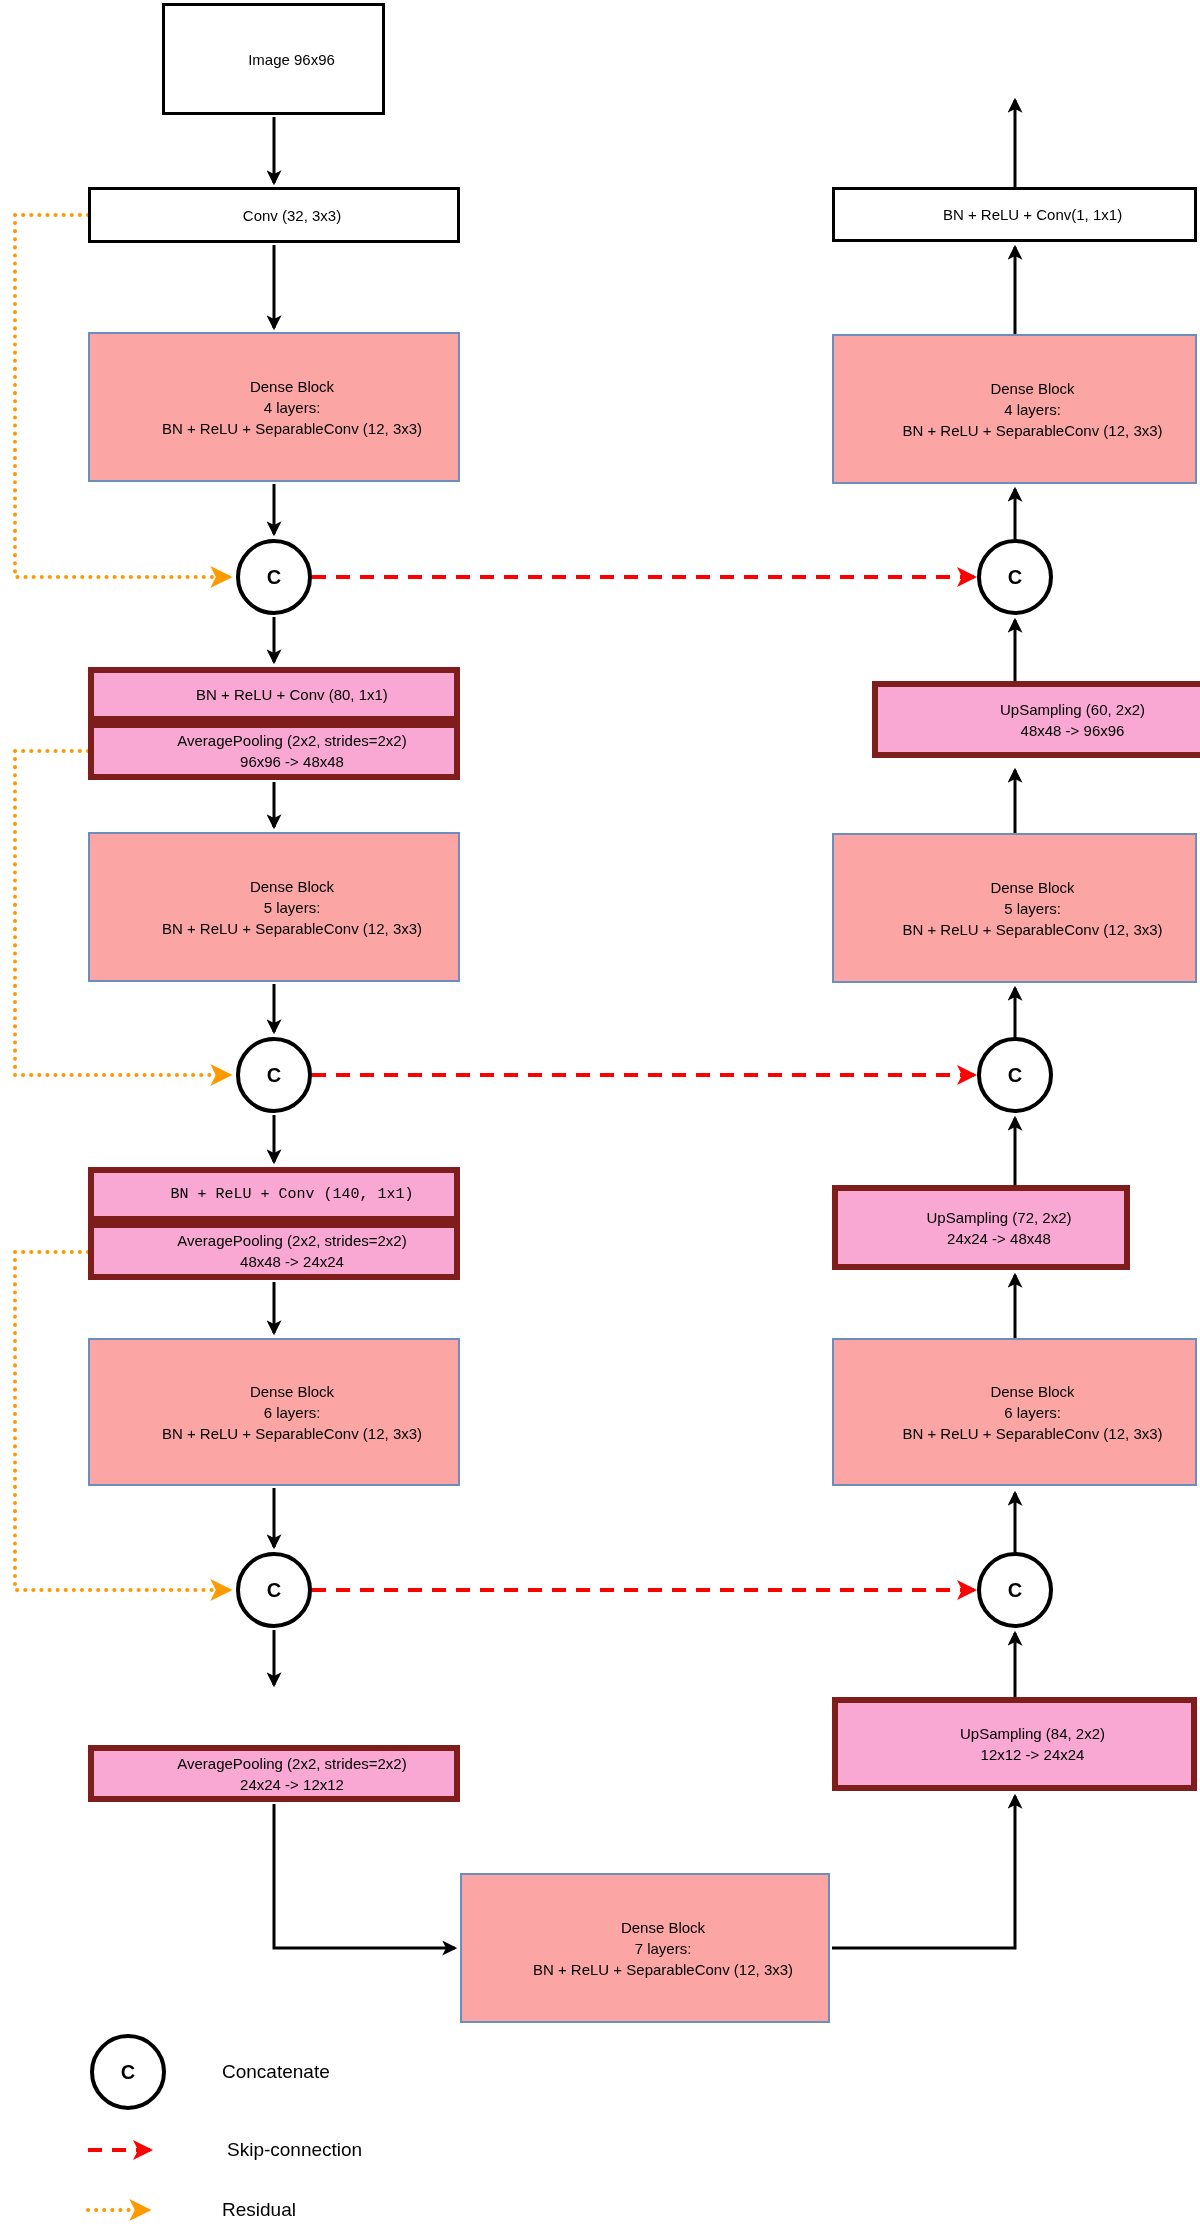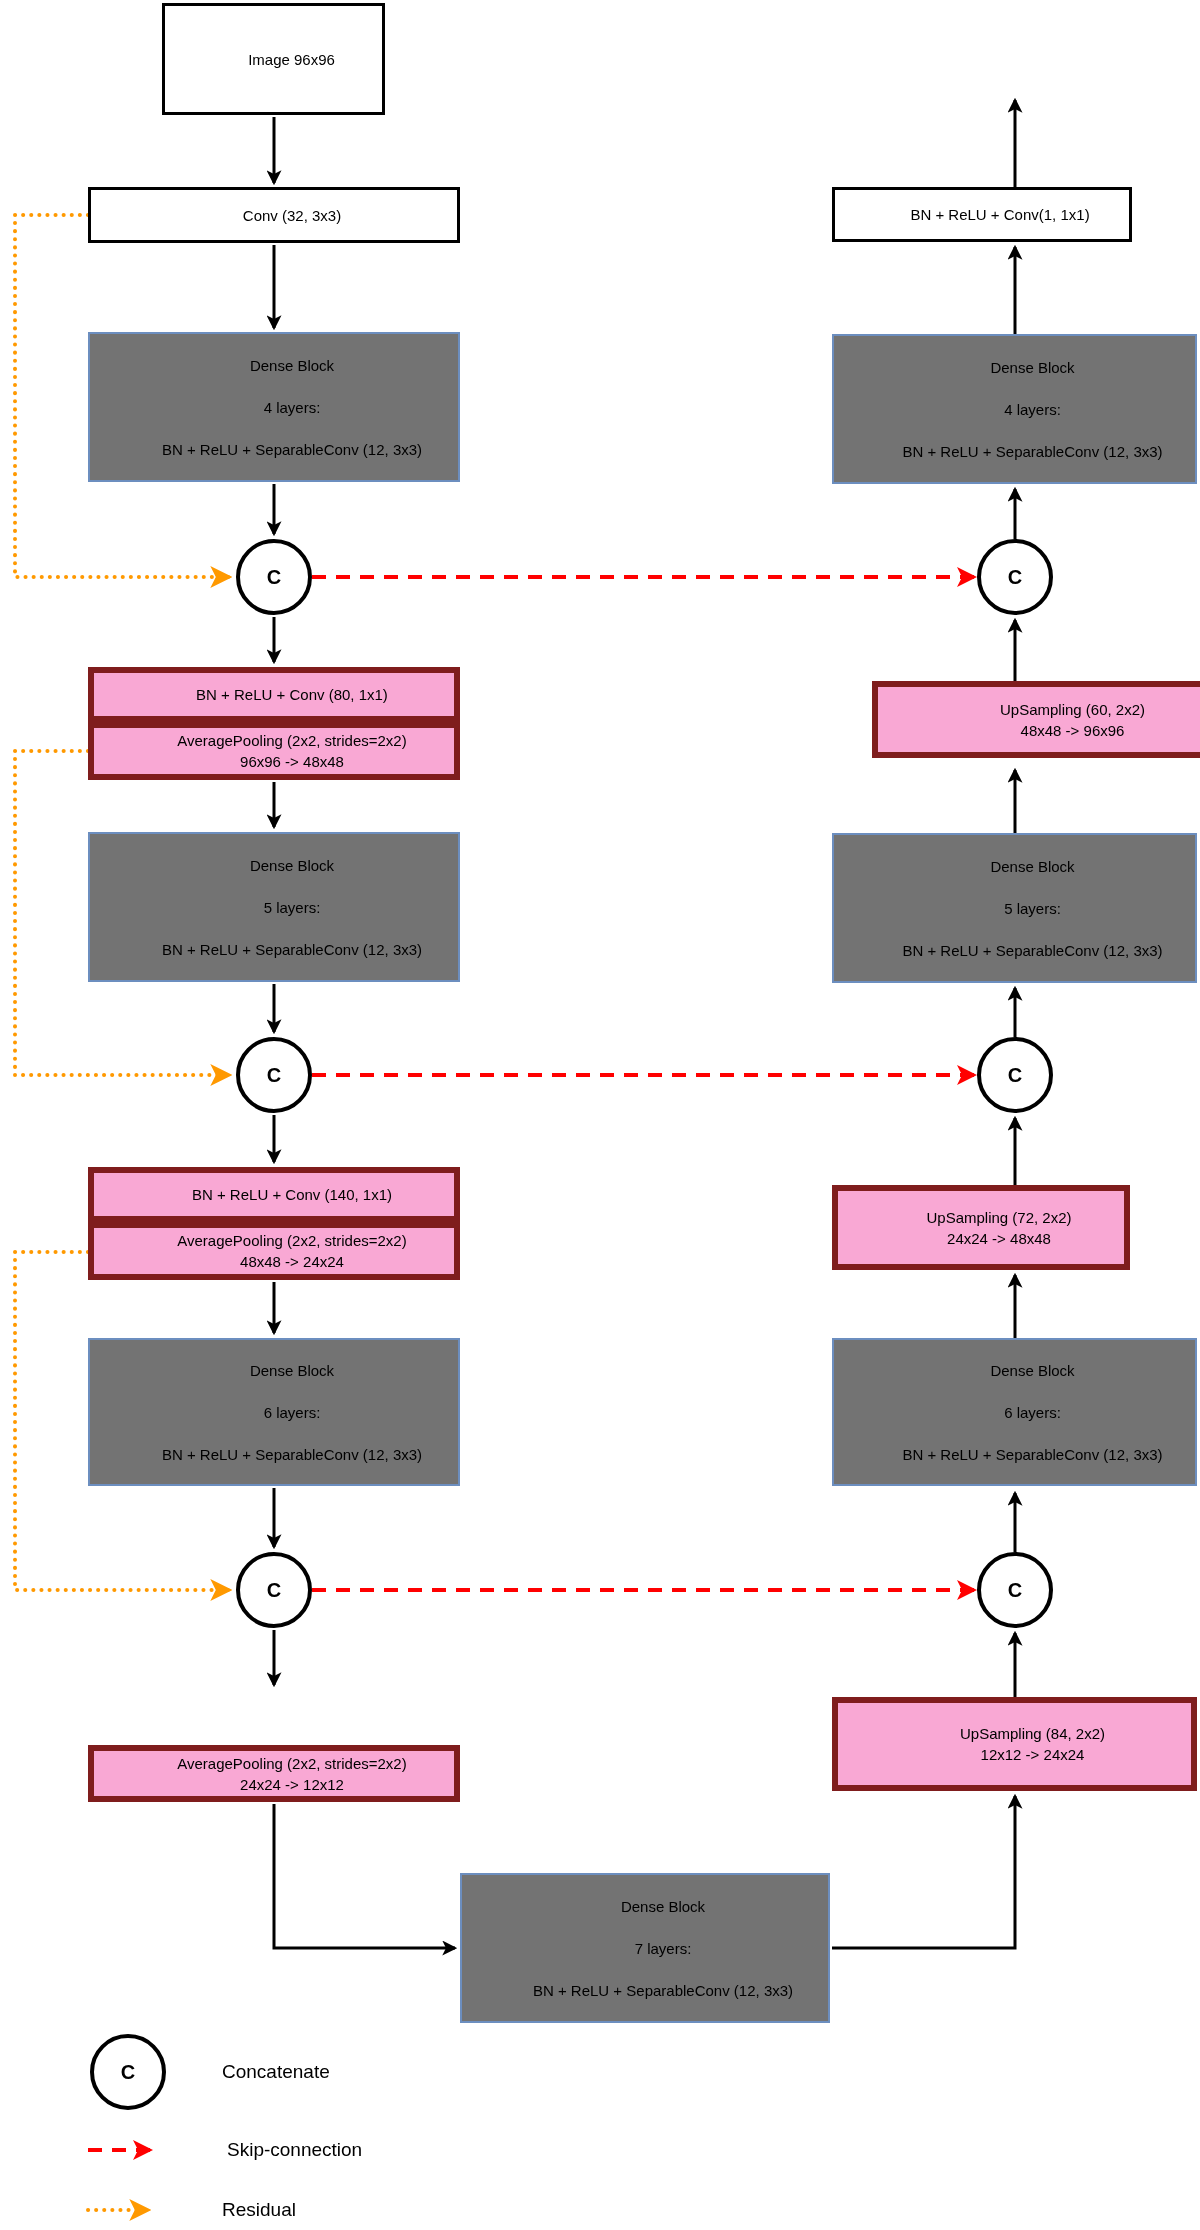--- a/index.html
+++ b/index.html
@@ -18,21 +18,21 @@
     display: flex;
     flex-direction: column;
     justify-content: center;
     align-items: center;
     text-align: center;
     font-size: 15px;
     line-height: 21px;
     padding-left: 36px;
   }
   .white-box { background: #ffffff; border: 3px solid #000000; }
-  .blue-box  { background: #737373; border: 2px solid #6c8ebf; gap: 21px; }
+  .blue-box  { background: #fca5a5; border: 2px solid #6c8ebf; }
   .green-box { background: #f9a8d4; border: 6px solid #7f1d1d; }
   .concat {
     position: absolute;
     box-sizing: border-box;
     width: 76px; height: 76px;
     background: #ffffff;
     border: 4px solid #000000;
     border-radius: 50%;
     display: flex; align-items: center; justify-content: center;
     font-size: 20px; font-weight: bold;
@@ -133,21 +133,21 @@
   <div class="box blue-box" style="left:88px; top:832px; width:372px; height:150px;">
     <div>Dense Block</div>
     <div>5 layers:</div>
     <div>BN + ReLU + SeparableConv (12, 3x3)</div>
   </div>
 
   <div class="concat" style="left:236px; top:1037px;">
     <span>C</span>
   </div>
 
-  <div class="box green-box" style="left:88px; top:1167px; width:372px; height:55px;">
+  <div class="box green-box" style="left:88px; top:1167px; width:372px; height:55px;font-family:Liberation Mono, monospace;">
     <div>BN + ReLU + Conv (140, 1x1)</div>
   </div>
   <div class="box green-box" style="left:88px; top:1222px; width:372px; height:58px;">
     <div>AveragePooling (2x2, strides=2x2)</div>
     <div>48x48 -&gt; 24x24</div>
   </div>
 
   <div class="box blue-box" style="left:88px; top:1338px; width:372px; height:148px;">
     <div>Dense Block</div>
     <div>6 layers:</div>
@@ -162,21 +162,21 @@
     <div>AveragePooling (2x2, strides=2x2)</div>
     <div>24x24 -&gt; 12x12</div>
   </div>
 
   <div class="box blue-box" style="left:460px; top:1873px; width:370px; height:150px;">
     <div>Dense Block</div>
     <div>7 layers:</div>
     <div>BN + ReLU + SeparableConv (12, 3x3)</div>
   </div>
 
-  <div class="box white-box" style="left:832px; top:187px; width:300px; height:55px;">
+  <div class="box white-box" style="left:832px; top:187px; width:365px; height:55px;">
     <div>BN + ReLU + Conv(1, 1x1)</div>
   </div>
 
   <div class="box blue-box" style="left:832px; top:334px; width:365px; height:150px;">
     <div>Dense Block</div>
     <div>4 layers:</div>
     <div>BN + ReLU + SeparableConv (12, 3x3)</div>
   </div>
 
   <div class="concat" style="left:977px; top:539px;">

